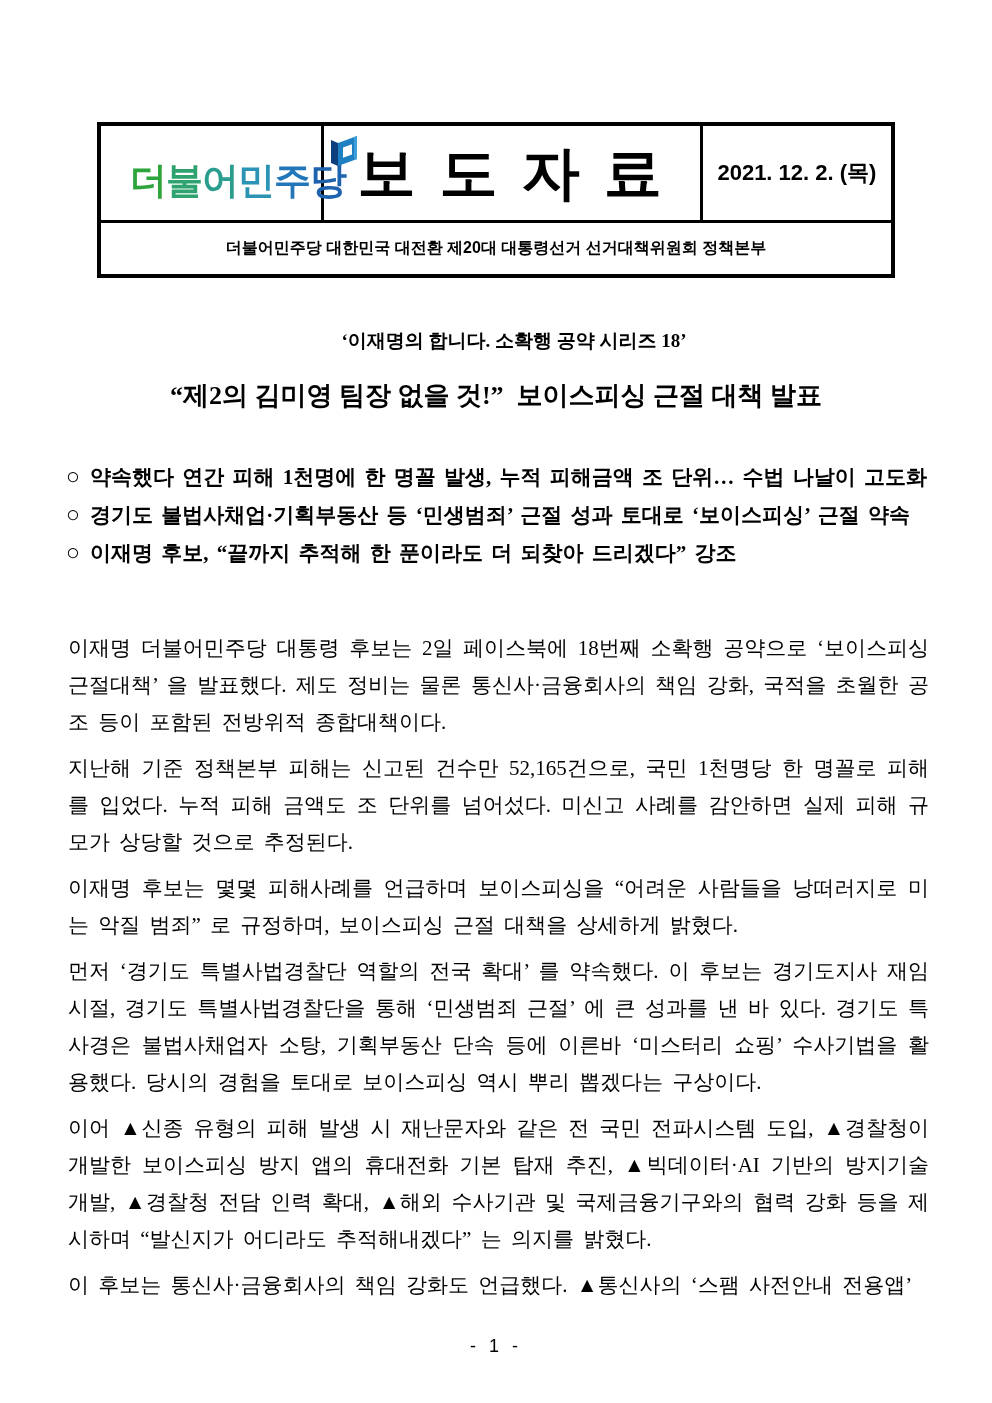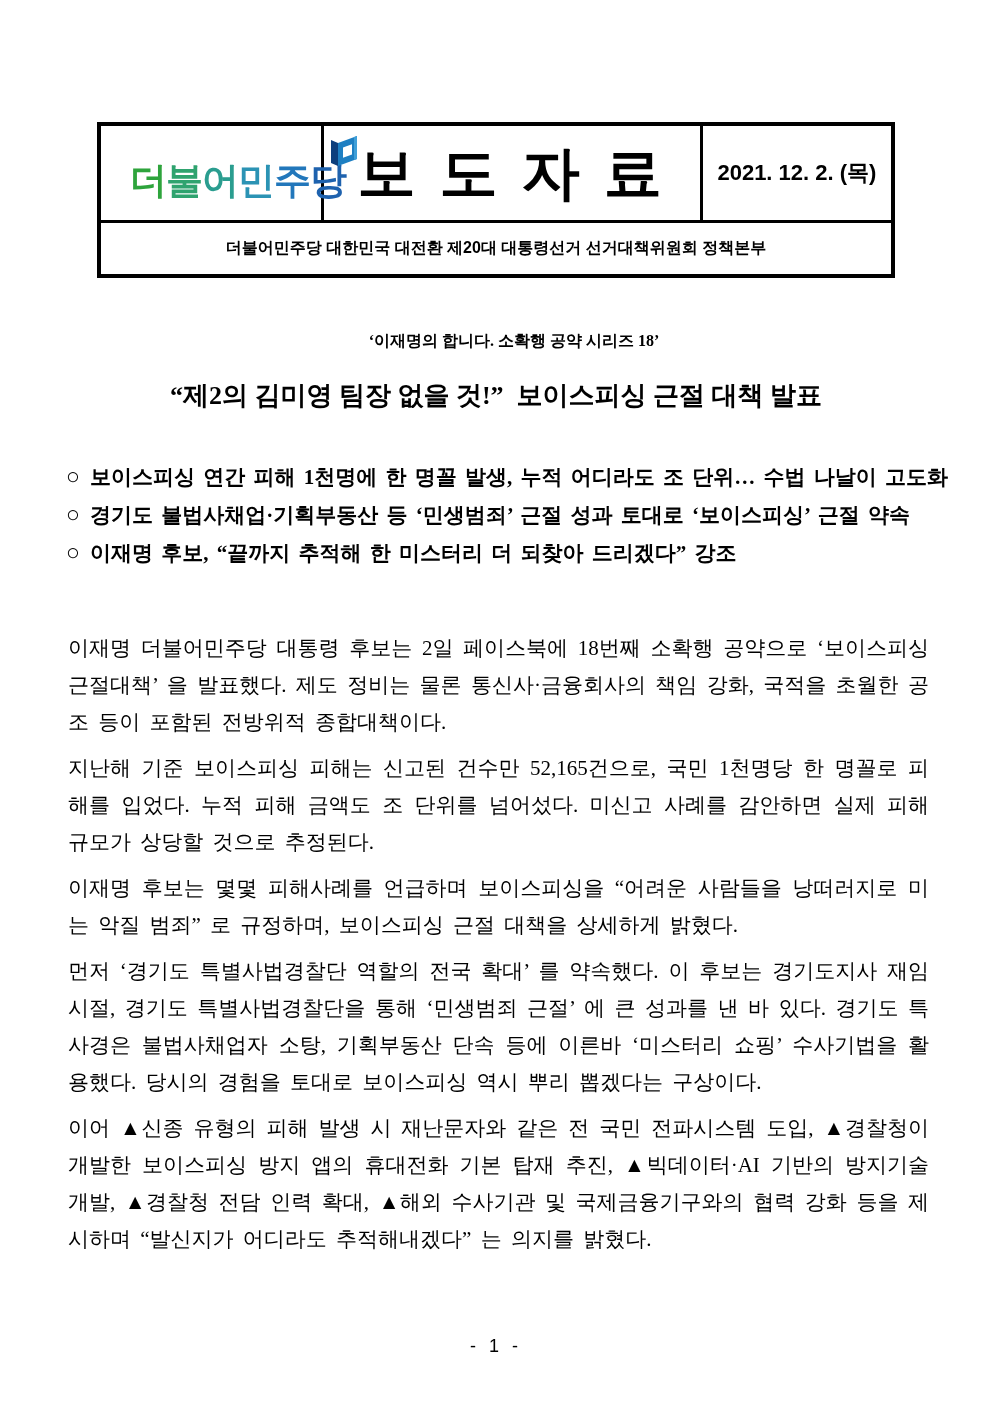--- a/index.html
+++ b/index.html
@@ -85,21 +85,21 @@
     font-weight: 600;
     white-space: nowrap;
   }
 
   
   .headline {
     margin-top: 46px;
     text-align: center;
   }
   .headline-series {
-    font-size: 16px;
+    font-size: 19px;
     font-weight: 700;
     line-height: 34px;
     white-space: pre-wrap;
     padding-left: 36px;
   }
   .headline-title {
     margin-top: 19px;
     font-size: 26px;
     font-weight: 700;
     line-height: 37px;
@@ -187,35 +187,36 @@
     </table>
 
   <div class="headline">
     <div class="headline-series">‘이재명의 합니다. 소확행 공약 시리즈 18’</div>
     <div class="headline-title">“제2의 김미영 팀장 없을 것!”  보이스피싱 근절 대책 발표</div>
   </div>
 
   <div class="summary">
     <div class="summary-item">
       <span class="marker">○</span>
-      <span class="summary-text">보이스피싱 연간 피해 1천명에 한 명꼴 발생, 누적 어디라도 조 단위… 수법 나날이 고도화</span>
+      <span class="summary-text">약속했다 연간 피해 1천명에 한 명꼴 발생, 누적 피해금액 조 단위… 수법 나날이 고도화</span>
     </div>
     <div class="summary-item">
       <span class="marker">○</span>
       <span class="summary-text">경기도 불법사채업·기획부동산 등 ‘민생범죄’ 근절 성과 토대로 ‘보이스피싱’ 근절 약속</span>
     </div>
     <div class="summary-item">
       <span class="marker">○</span>
-      <span class="summary-text">이재명 후보, “끝까지 추적해 한 미스터리 더 되찾아 드리겠다” 강조</span>
+      <span class="summary-text">이재명 후보, “끝까지 추적해 한 푼이라도 더 되찾아 드리겠다” 강조</span>
     </div>
   </div>
 
   <div class="body-text">
     <p>이재명 더불어민주당 대통령 후보는 2일 페이스북에 18번째 소확행 공약으로 ‘보이스피싱 근절대책’ 을 발표했다. 제도 정비는 물론 통신사·금융회사의 책임 강화, 국적을 초월한 공조 등이 포함된 전방위적 종합대책이다.</p>
-    <p>지난해 기준 보이스피싱 피해는 신고된 건수만 52,165건으로, 국민 1천명당 한 명꼴로 피해를 입었다. 누적 피해 금액도 조 단위를 넘어섰다. 미신고 사례를 감안하면 실제 피해 규모가 상당할 것으로 추정된다.</p>
+    <p>지난해 기준 정책본부 피해는 신고된 건수만 52,165건으로, 국민 1천명당 한 명꼴로 피해를 입었다. 누적 피해 금액도 조 단위를 넘어섰다. 미신고 사례를 감안하면 실제 피해 규모가 상당할 것으로 추정된다.</p>
     <p>이재명 후보는 몇몇 피해사례를 언급하며 보이스피싱을 “어려운 사람들을 낭떠러지로 미는 악질 범죄” 로 규정하며, 보이스피싱 근절 대책을 상세하게 밝혔다.</p>
     <p>먼저 ‘경기도 특별사법경찰단 역할의 전국 확대’ 를 약속했다. 이 후보는 경기도지사 재임 시절, 경기도 특별사법경찰단을 통해 ‘민생범죄 근절’ 에 큰 성과를 낸 바 있다. 경기도 특사경은 불법사채업자 소탕, 기획부동산 단속 등에 이른바 ‘미스터리 쇼핑’ 수사기법을 활용했다. 당시의 경험을 토대로 보이스피싱 역시 뿌리 뽑겠다는 구상이다.</p>
     <p>이어 ▲신종 유형의 피해 발생 시 재난문자와 같은 전 국민 전파시스템 도입, ▲경찰청이 개발한 보이스피싱 방지 앱의 휴대전화 기본 탑재 추진, ▲빅데이터·AI 기반의 방지기술 개발, ▲경찰청 전담 인력 확대, ▲해외 수사기관 및 국제금융기구와의 협력 강화 등을 제시하며 “발신지가 어디라도 추적해내겠다” 는 의지를 밝혔다.</p>
+    <p>이 후보는 통신사·금융회사의 책임 강화도 언급했다. ▲통신사의 ‘스팸 사전안내 전용앱’</p>
   </div>
 
   <div class="page-footer">- 1 -</div>
 
 </div>
 
 </body></html>

